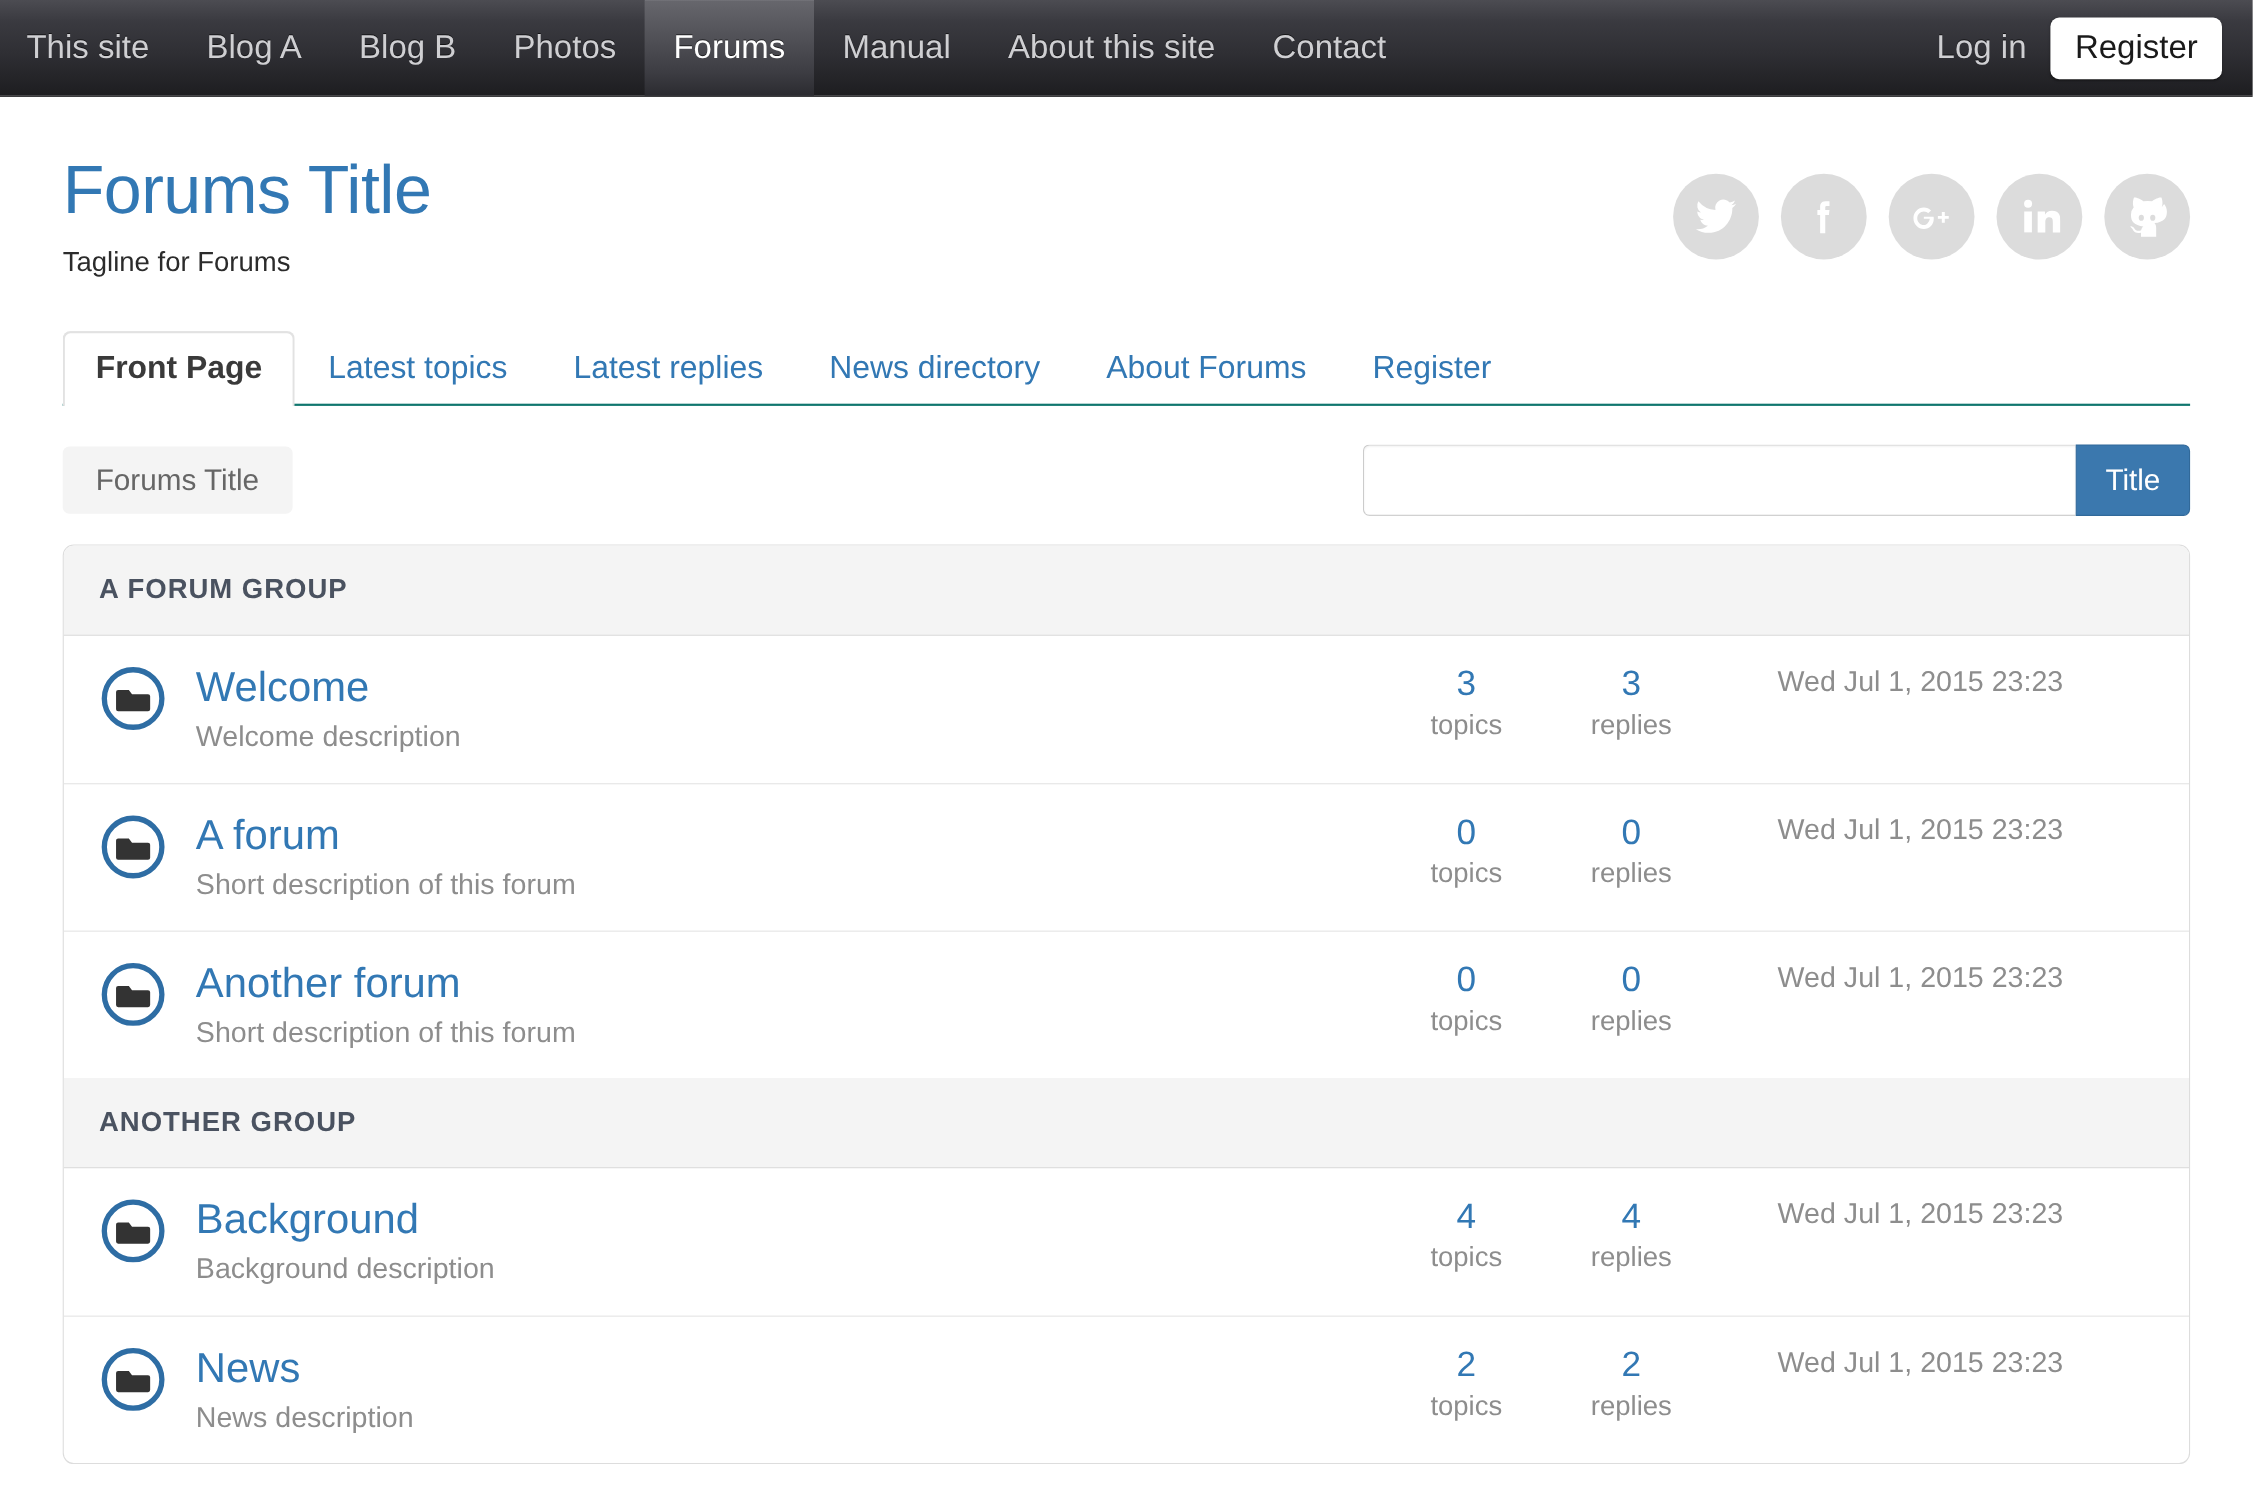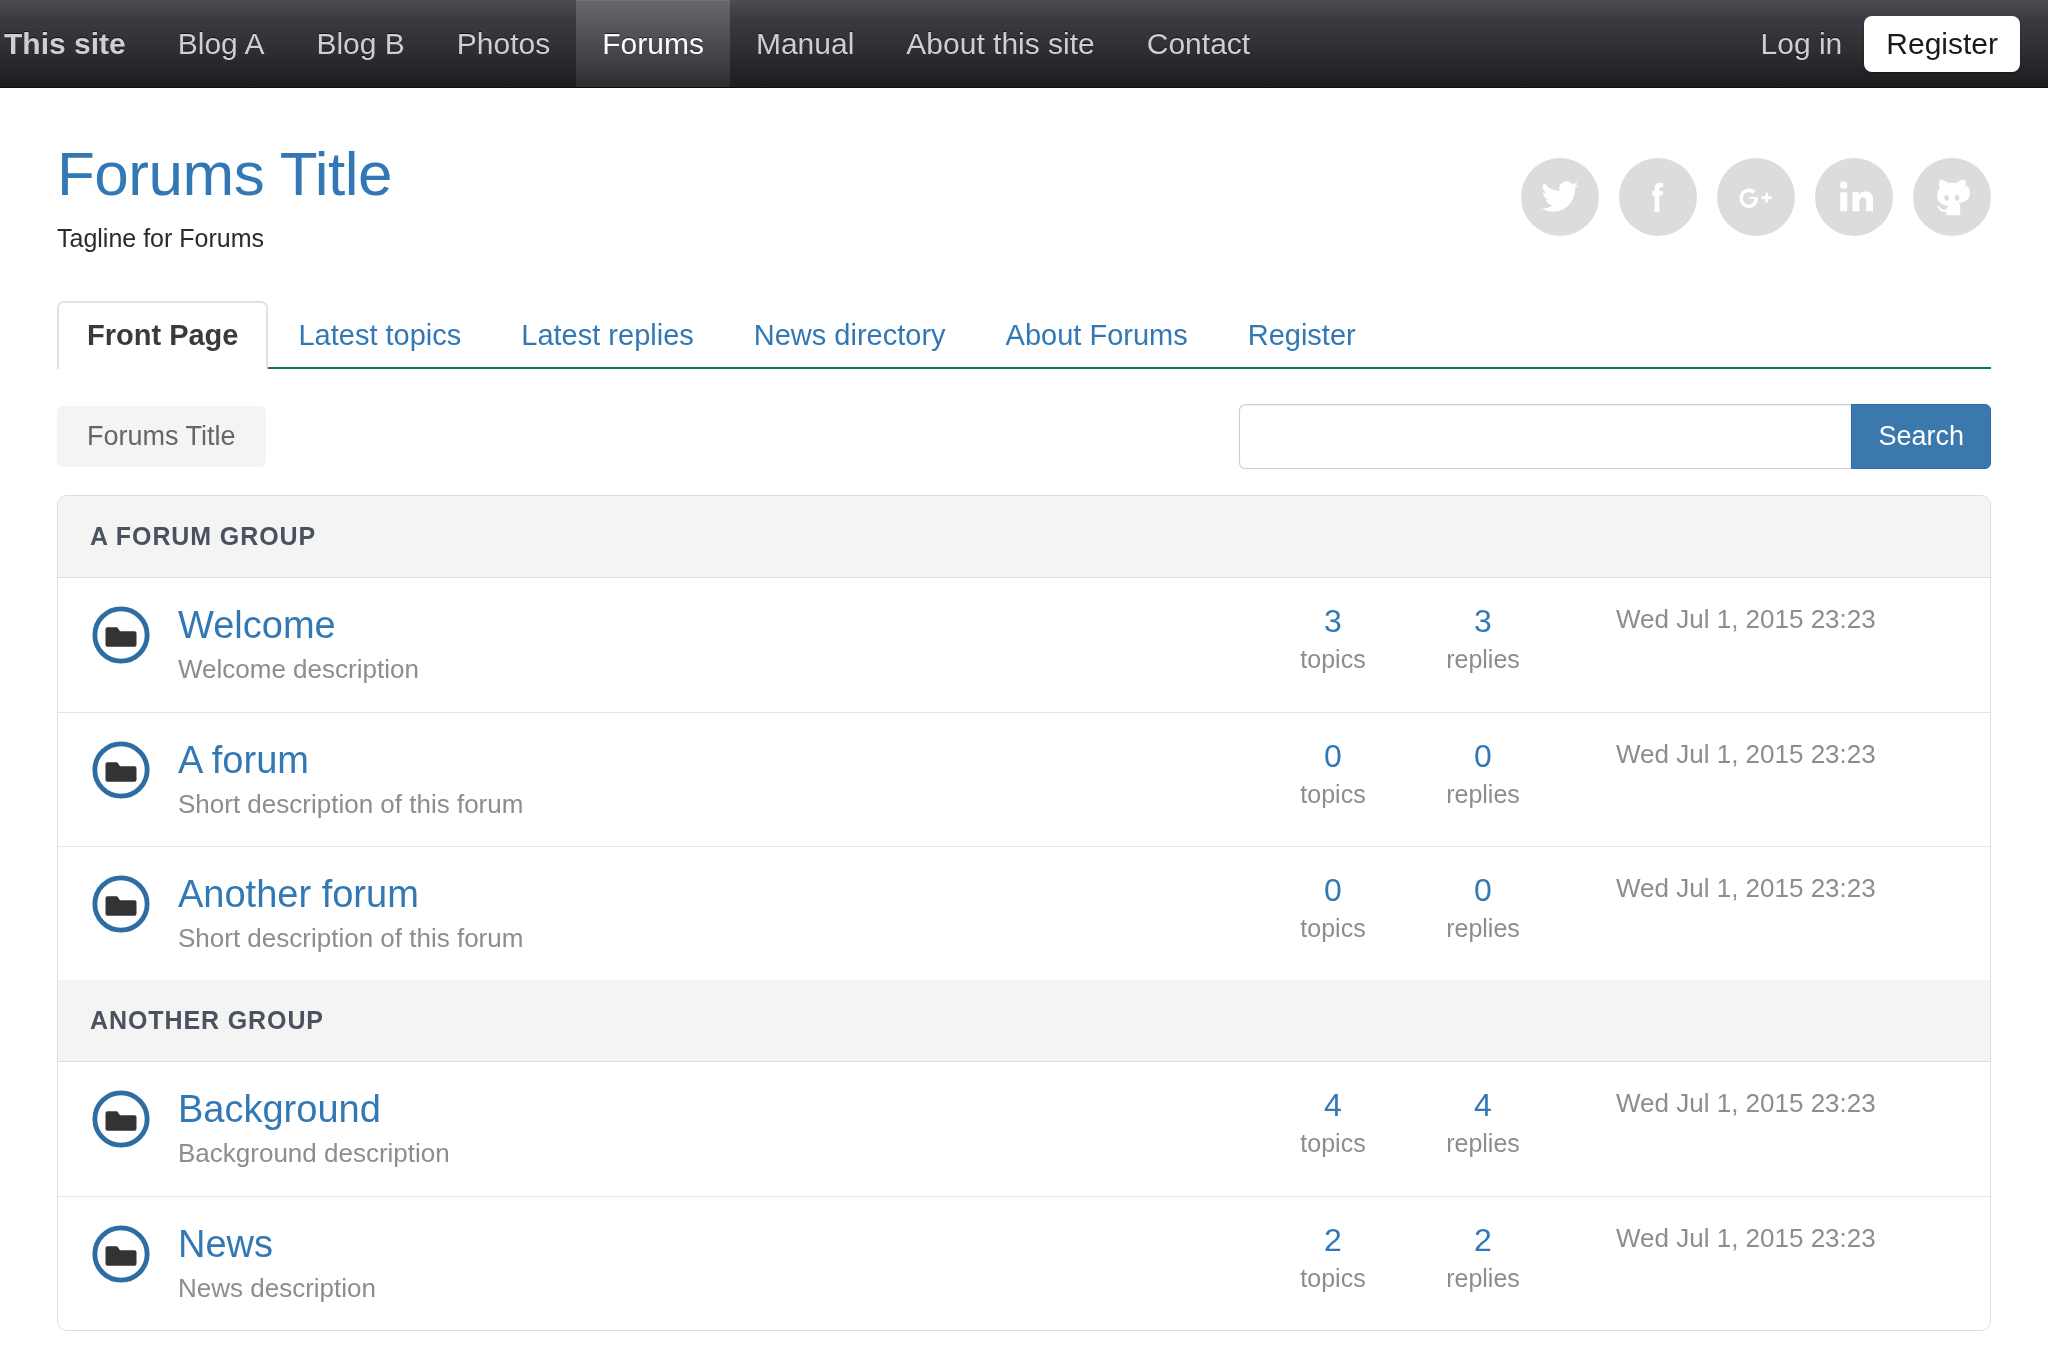--- a/index.html
+++ b/index.html
@@ -27,21 +27,21 @@
   .nav-item {
     display: flex; align-items: center;
     padding: 0 26px;
     color: #cfcfd2;
     font-size: 30px;
     line-height: 1;
     text-shadow: 0 -1px 0 rgba(0,0,0,.6);
     white-space: nowrap;
     cursor: pointer;
   }
-  .nav-item:first-child { padding-left: 4px; font-weight: bold; }
+  .nav-item:first-child { padding-left: 24px; }
   .nav-item.active {
     color: #ffffff;
     background: linear-gradient(to bottom, #67676d 0%, #56565c 30%, #3d3d43 75%, #2b2b30 100%);
     box-shadow: inset 0 1px 0 rgba(255,255,255,.07);
   }
 
   .nav-login {
     color: #cfcfd2;
     font-size: 30px;
     padding: 0 22px;
@@ -321,21 +321,21 @@
       <div class="tab">Latest replies</div>
       <div class="tab">News directory</div>
       <div class="tab">About Forums</div>
       <div class="tab">Register</div>
     </div>
 
   <div class="util-row">
     <div class="breadcrumb">Forums Title</div>
     <div class="search-wrap">
       <input class="search-input" type="text" placeholder="" style="">
-      <button class="search-button">Search</button>
+      <button class="search-button">Title</button>
     </div>
   </div>
 
   <div class="forum-table">
       <div class="group-header">A FORUM GROUP</div>
       <div class="forum-row">
         <div class="forum-icon"><svg viewBox="0 0 64 64" width="62" height="62">
             <circle cx="32" cy="32" r="27" fill="none" stroke="#2e6da4" stroke-width="5"></circle>
             <path d="M18 24h10l3 4h15a2 2 0 0 1 2 2v12a2 2 0 0 1-2 2H18a2 2 0 0 1-2-2V26a2 2 0 0 1 2-2z" fill="#333333"></path>
           </svg></div>

